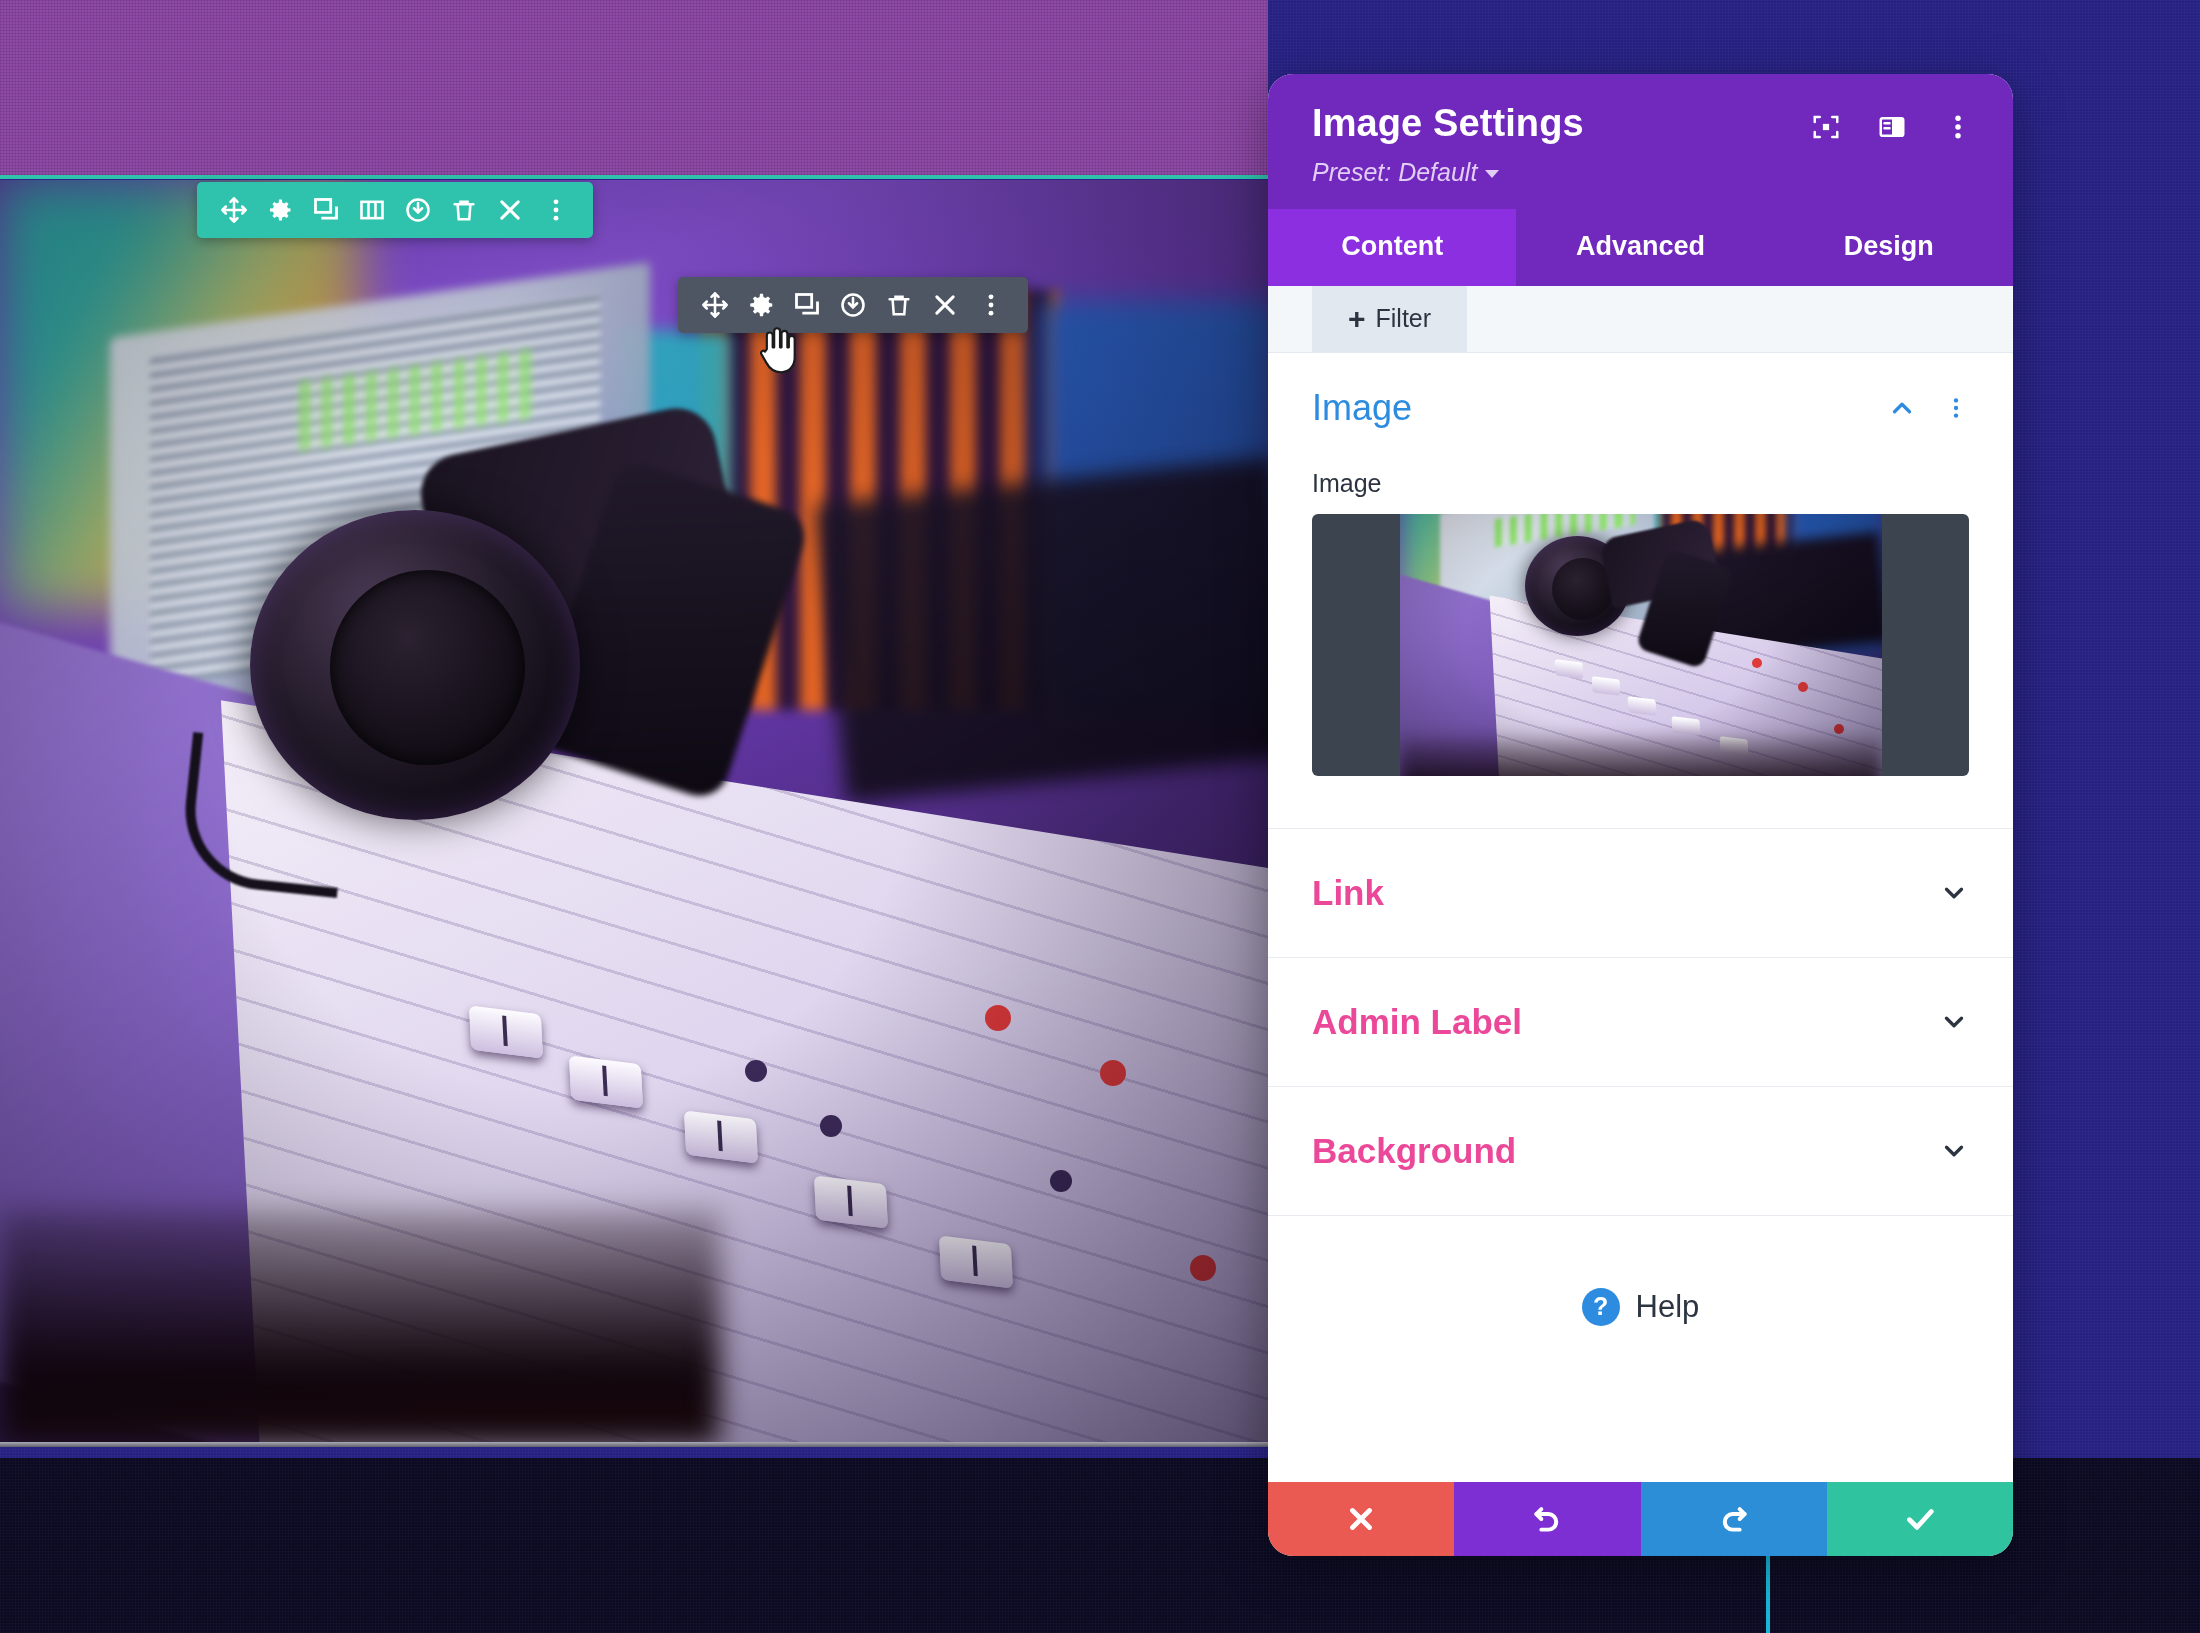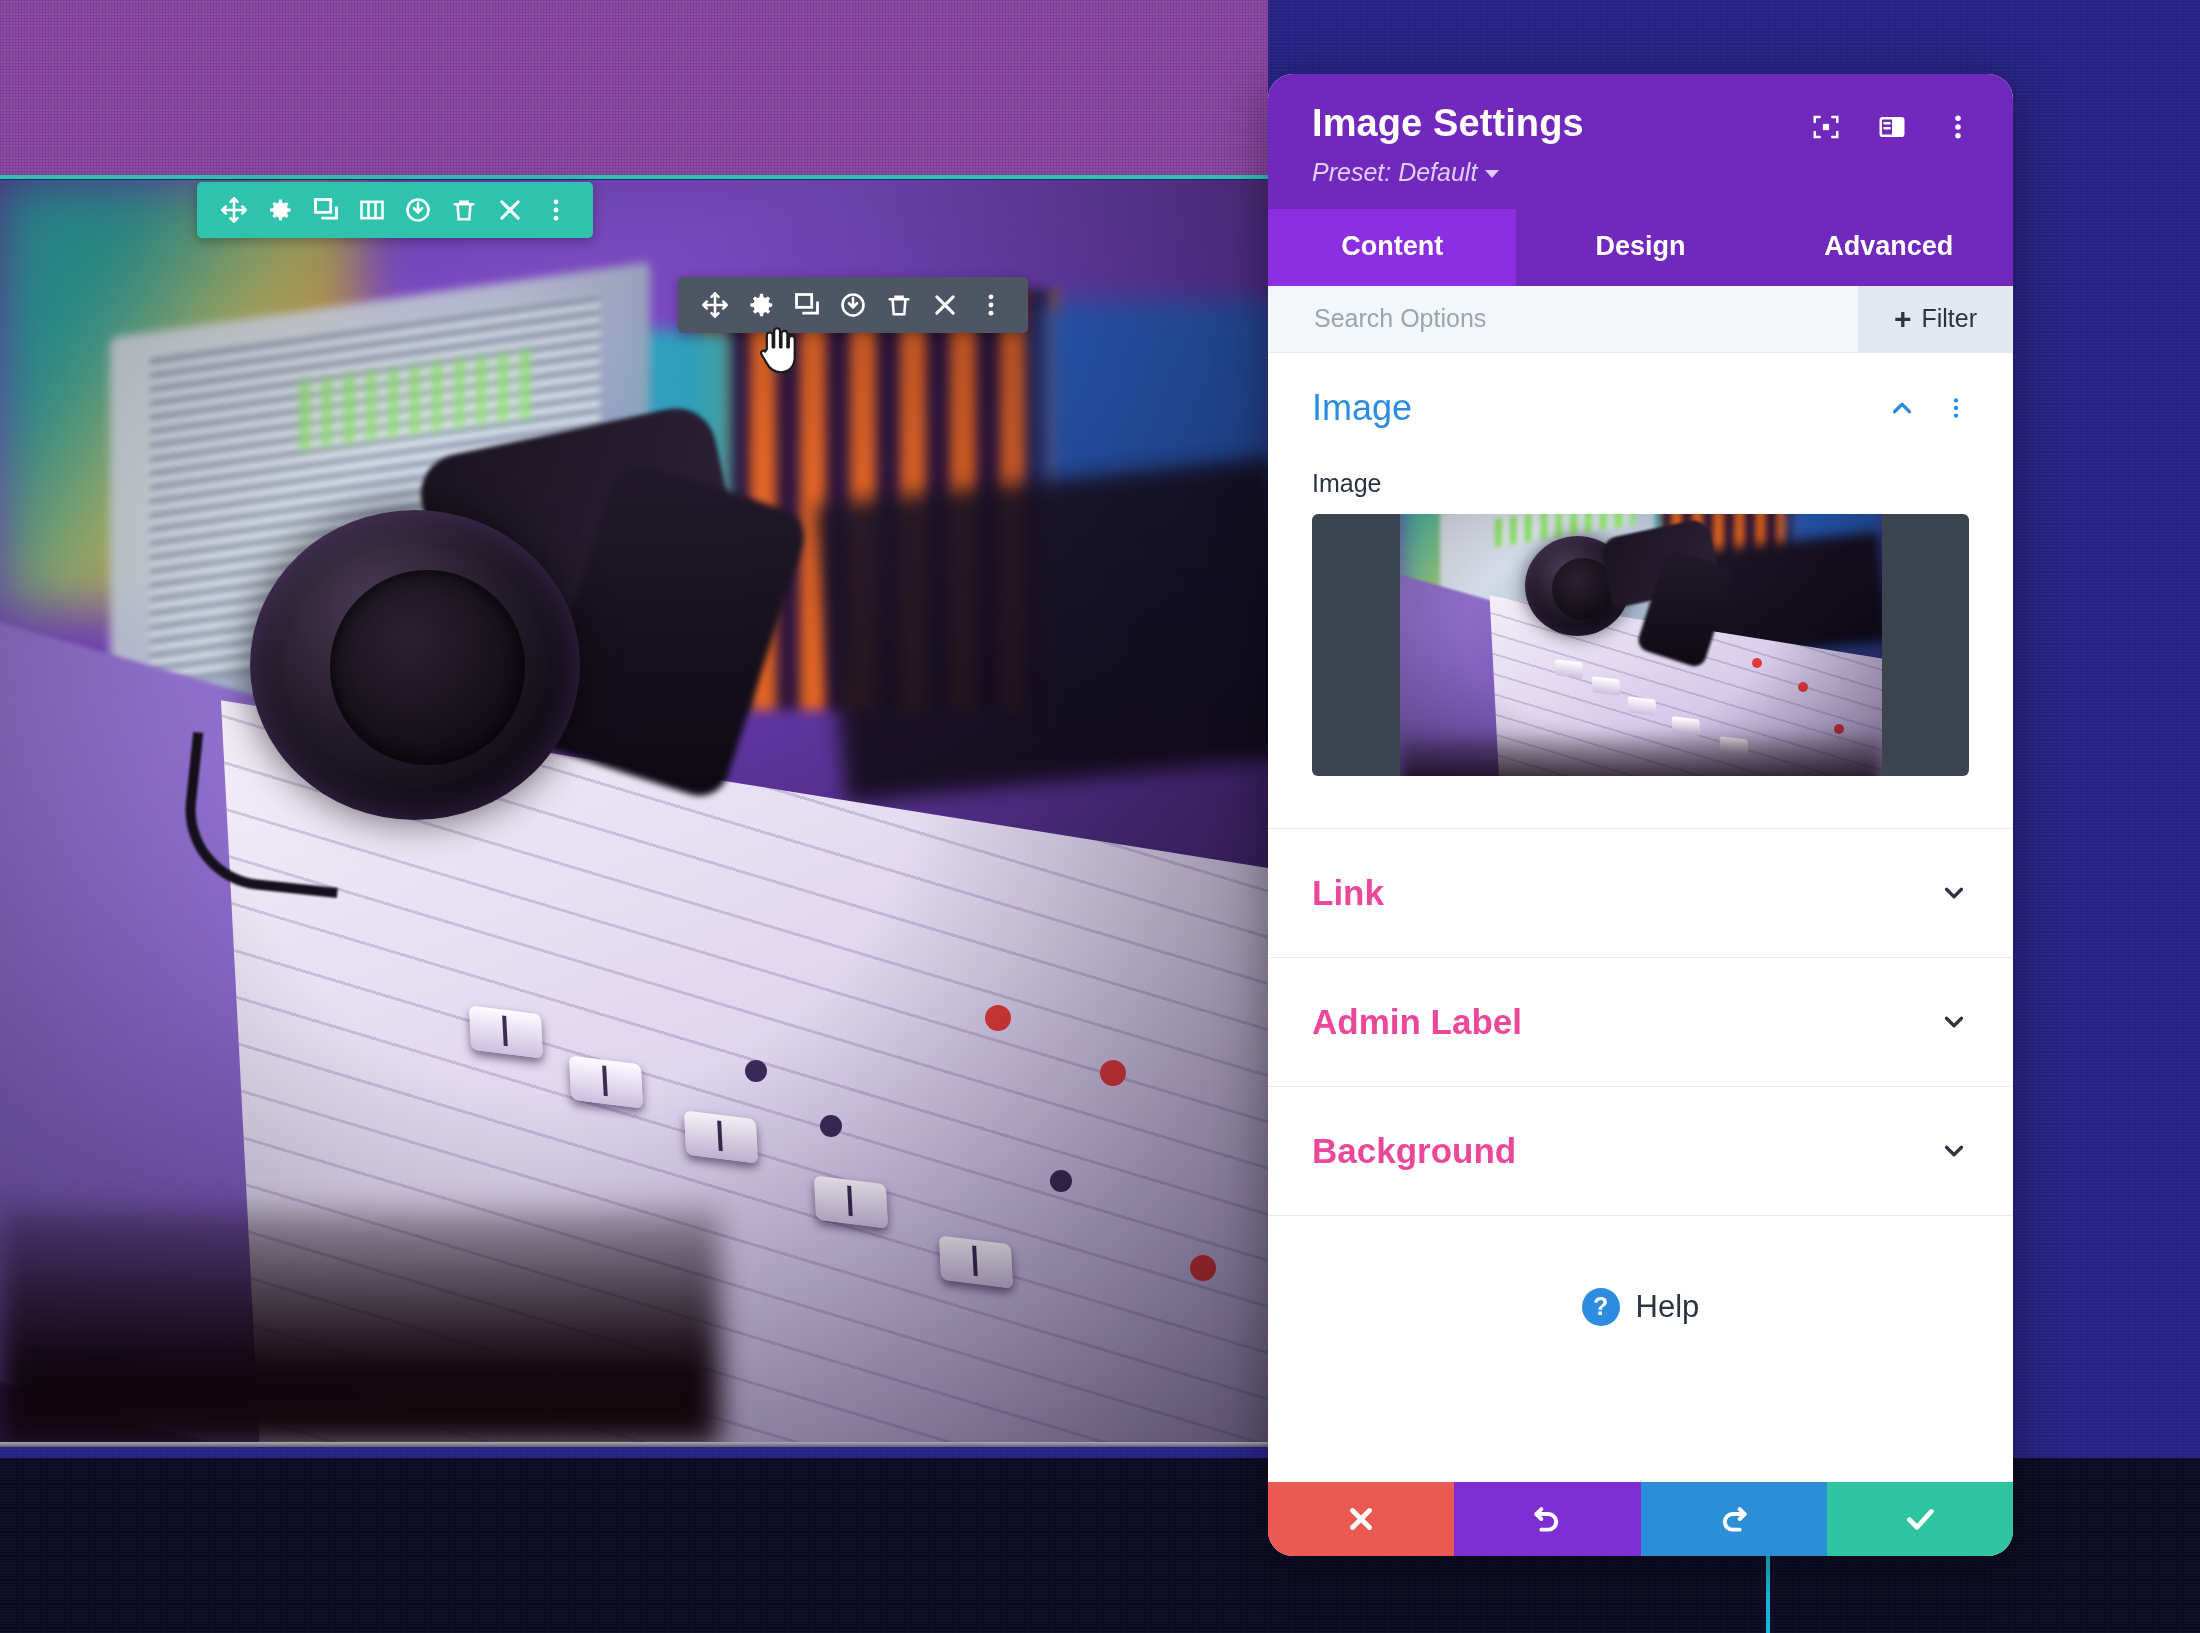--- a/index.html
+++ b/index.html
@@ -453,26 +453,25 @@
           <circle cx="12" cy="5" r="2.2"></circle>
             <circle cx="12" cy="12" r="2.2"></circle>
             <circle cx="12" cy="19" r="2.2"></circle>
         </svg>
       </span>
     </div>
   </div>
 
   <div class="tabs">
     <div class="tab active">Content</div>
+    <div class="tab">Advanced</div>
     <div class="tab">Design</div>
-    <div class="tab">Advanced</div>
   </div>
 
   <div class="search-bar">
-    <input class="search-input" type="text" placeholder="Search Options" style="">
     <div class="filter-btn">
       <span class="filter-plus">+</span>
       <span>Filter</span>
     </div>
   </div>
 
   <div class="modal-body">
 
     <div class="section-open">
       <div class="section-open-head">

